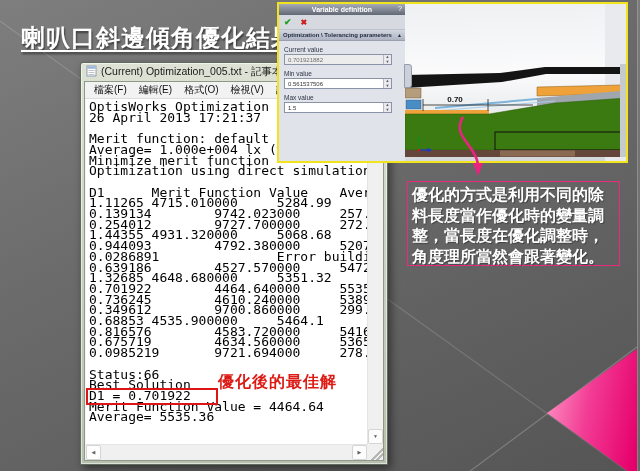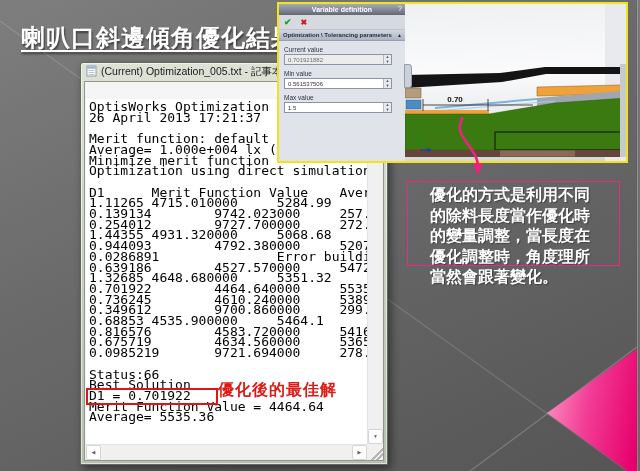--- a/index.html
+++ b/index.html
@@ -34,21 +34,21 @@
   .sb-btn{position:absolute;width:13px;height:13px;background:#fdfdfd;border:1px solid #d5d5d5;border-radius:2px;
     color:#606060;font-size:5px;line-height:13px;text-align:center;}
   .sb-up{top:1px;left:0;}
   .sb-down{bottom:1px;left:0;}
   .sb-left{left:1px;top:0;}
   .sb-right{right:1px;top:0;}
   .np-grip{position:absolute;right:0;bottom:0;width:15px;height:15px;background:#f0f0f0;
     background-image:linear-gradient(135deg,transparent 60%,#b5b5b5 60%,#b5b5b5 68%,transparent 68%,transparent 76%,#b5b5b5 76%,#b5b5b5 84%,transparent 84%);}
   
   .red-box{position:absolute;left:86px;top:388px;width:128px;height:13px;border:2px solid #dd1515;z-index:5;}
-  .red-annotation{position:absolute;left:218px;top:380px;z-index:5;font-size:16px;font-weight:bold;
+  .red-annotation{position:absolute;left:218px;top:372px;z-index:5;font-size:16px;font-weight:bold;
     color:#dd1b15;letter-spacing:1px;}
   
   .shot{position:absolute;left:277px;top:2px;width:347px;height:157px;z-index:3;border:2px solid #f2e41c;background:#e8eaee;}
   .vd{position:absolute;left:0;top:0;width:126px;height:157px;background:#e0e3ea;border-right:1px solid #9aa0ae;}
   .vd-titlebar{height:11px;background:linear-gradient(#a4aab6,#626874);color:#fff;font-size:7px;font-weight:bold;
     display:flex;align-items:center;justify-content:center;position:relative;}
   .vd-help{position:absolute;right:3px;top:1px;font-size:7px;font-weight:normal;}
   .vd-toolbar{height:14px;background:#d6d9e0;border-bottom:1px solid #bfc3cc;display:flex;align-items:center;gap:9px;padding-left:5px;}
   .vd-check{color:#1da01d;font-size:9px;font-weight:bold;}
   .vd-x{color:#cc1d1d;font-size:8px;font-weight:bold;}
@@ -62,21 +62,21 @@
   .vd-spin{position:absolute;right:0;top:0;bottom:0;width:7px;border-left:1px solid #b6bac4;background:#e8eaef;
     display:flex;flex-direction:column;align-items:center;justify-content:space-between;font-size:4px;line-height:4px;color:#555;}
   .vd-splitter{position:absolute;left:125px;top:60px;width:6px;height:22px;background:#ccd0d8;
     border:1px solid #959cab;border-radius:0 3px 3px 0;z-index:2;}
   .vp{position:absolute;left:126px;top:0;width:200px;height:157px;
     background:linear-gradient(178deg,#eef0f2 0%,#fbfbfc 45%,#d2d6da 100%);}
   .vp svg{position:absolute;left:0;top:0;}
   
   .pink-arrow{position:absolute;left:445px;top:112px;z-index:4;}
   .note-box{position:absolute;left:407px;top:181px;width:213px;height:85px;z-index:4;box-sizing:border-box;
-    border:1.5px solid #ea2a7e;padding:3px 22px;font-size:16px;font-weight:bold;color:#fff;line-height:20.5px;
+    border:1.5px solid #ea2a7e;padding:3px 4px;font-size:16px;font-weight:bold;color:#fff;line-height:20.5px;
     text-shadow:1px 1px 1px rgba(0,0,0,.35);}
 </style>
 </head>
 <body>
 
 <div class="slide">
 
   <svg class="bg-lines" width="640" height="471">
     <line x1="0" y1="21" x2="637" y2="478" stroke="rgba(255,255,255,0.15)" stroke-width="1.2"></line>
     <line x1="446" y1="489" x2="637" y2="347" stroke="rgba(255,255,255,0.22)" stroke-width="1.2"></line>
@@ -93,20 +93,27 @@
             <rect x="1" y="2" width="9" height="10" fill="#fff" stroke="#7a8aa8" stroke-width="0.8"></rect>
             <rect x="1.4" y="2.4" width="8.2" height="2.4" fill="#9ab8dc"></rect>
             <line x1="2.5" y1="6.5" x2="8.5" y2="6.5" stroke="#aaa" stroke-width="0.7"></line>
             <line x1="2.5" y1="8.5" x2="8.5" y2="8.5" stroke="#aaa" stroke-width="0.7"></line>
             <line x1="2.5" y1="10.5" x2="8.5" y2="10.5" stroke="#aaa" stroke-width="0.7"></line>
           </svg>
       </span>
       <span class="np-title">(Current) Optimization_005.txt - 記事本</span>
     </div>
     <div class="np-body">
+      <div class="np-menubar">
+        <span class="np-menu-item">檔案(F)</span>
+        <span class="np-menu-item">編輯(E)</span>
+        <span class="np-menu-item">格式(O)</span>
+        <span class="np-menu-item">檢視(V)</span>
+        <span class="np-menu-item">說明(H)</span>
+      </div>
       <pre class="np-content">OptisWorks Optimization Report
 26 April 2013 17:21:37
 
 Merit function: default
 Average= 1.000e+004 lx (weight = 1)
 Minimize merit function
 Optimization using direct simulation
 
 D1      Merit Function Value    Average
 1.11265 4715.010000     5284.99

